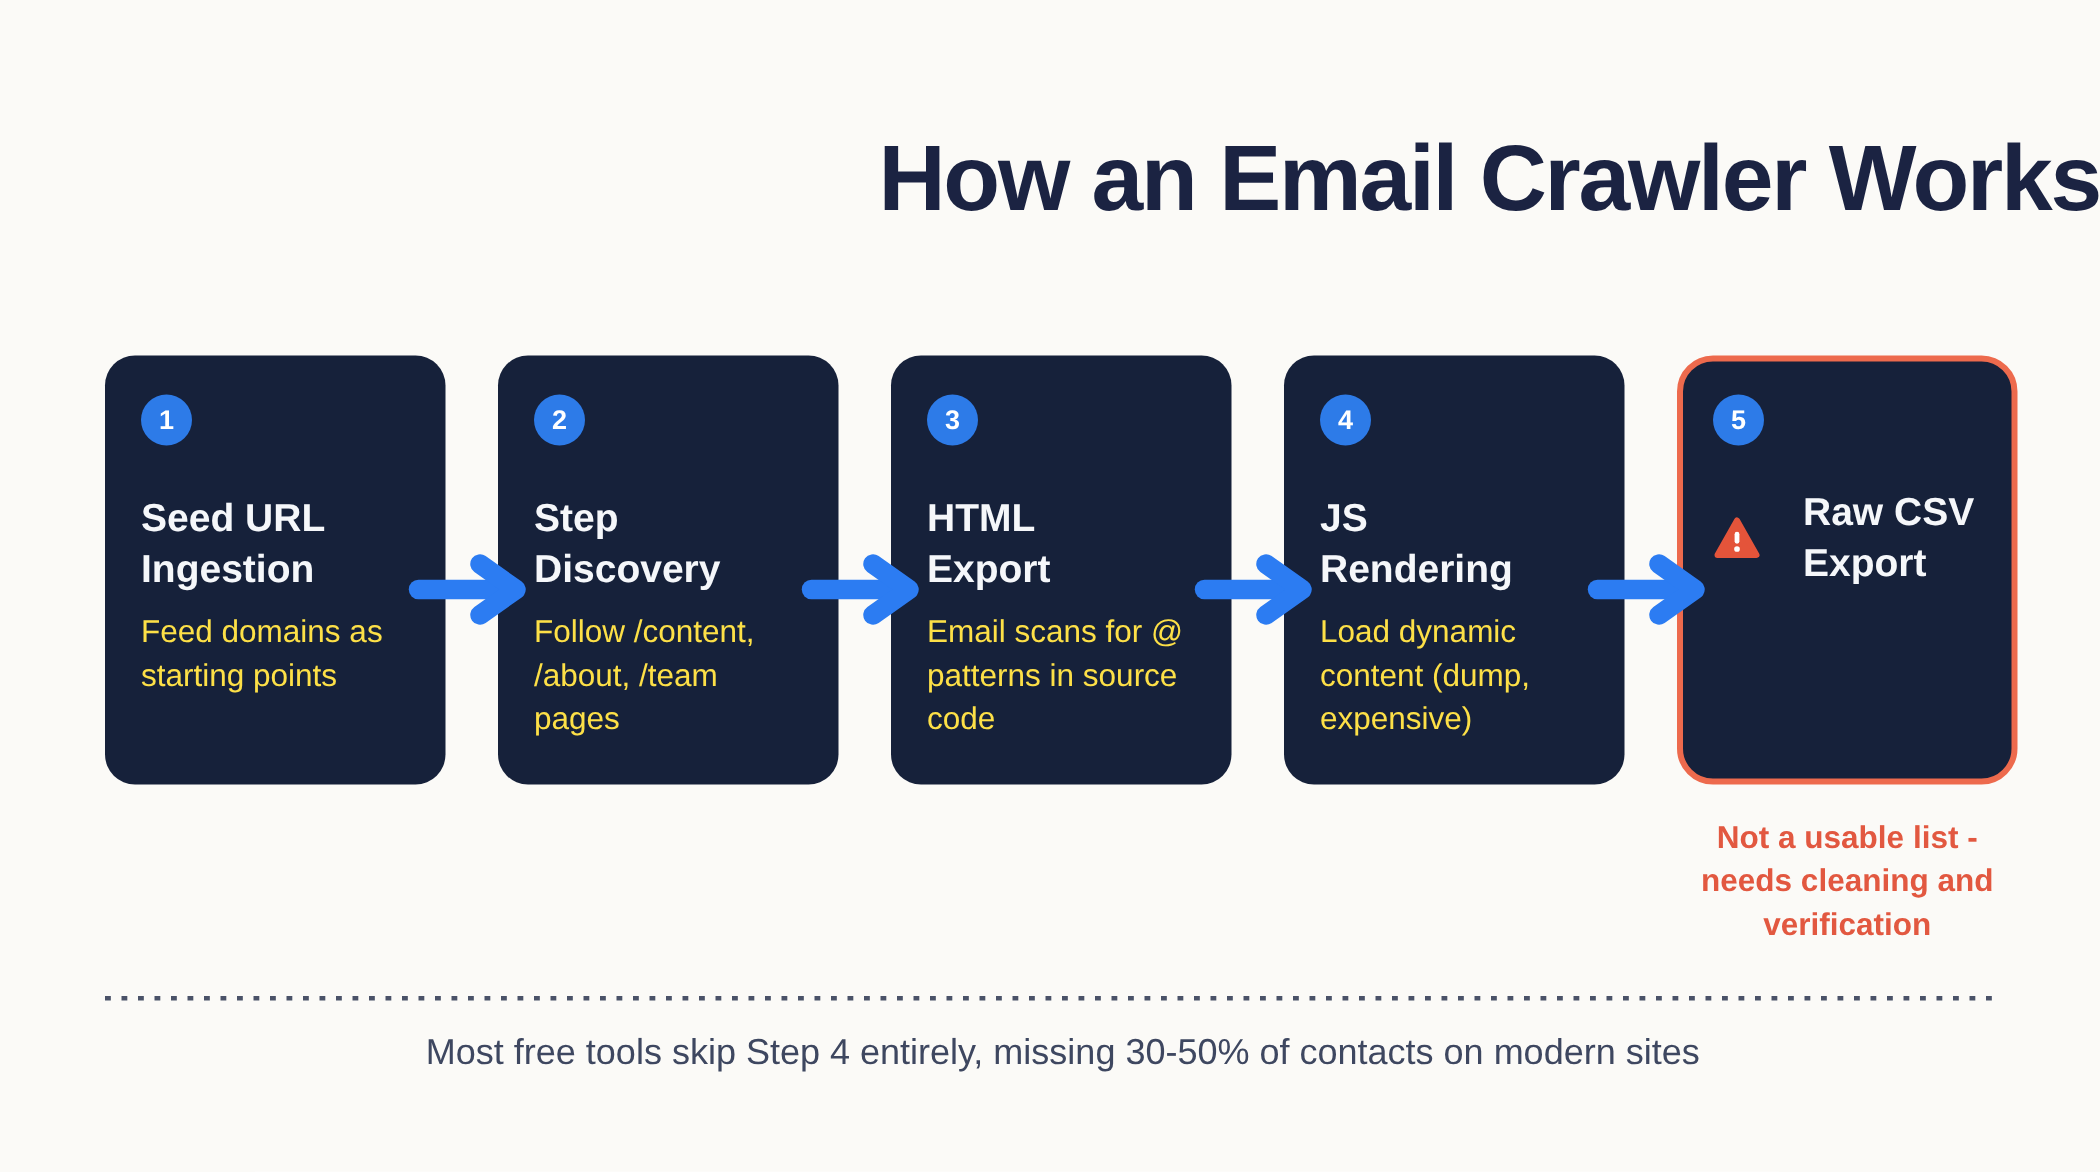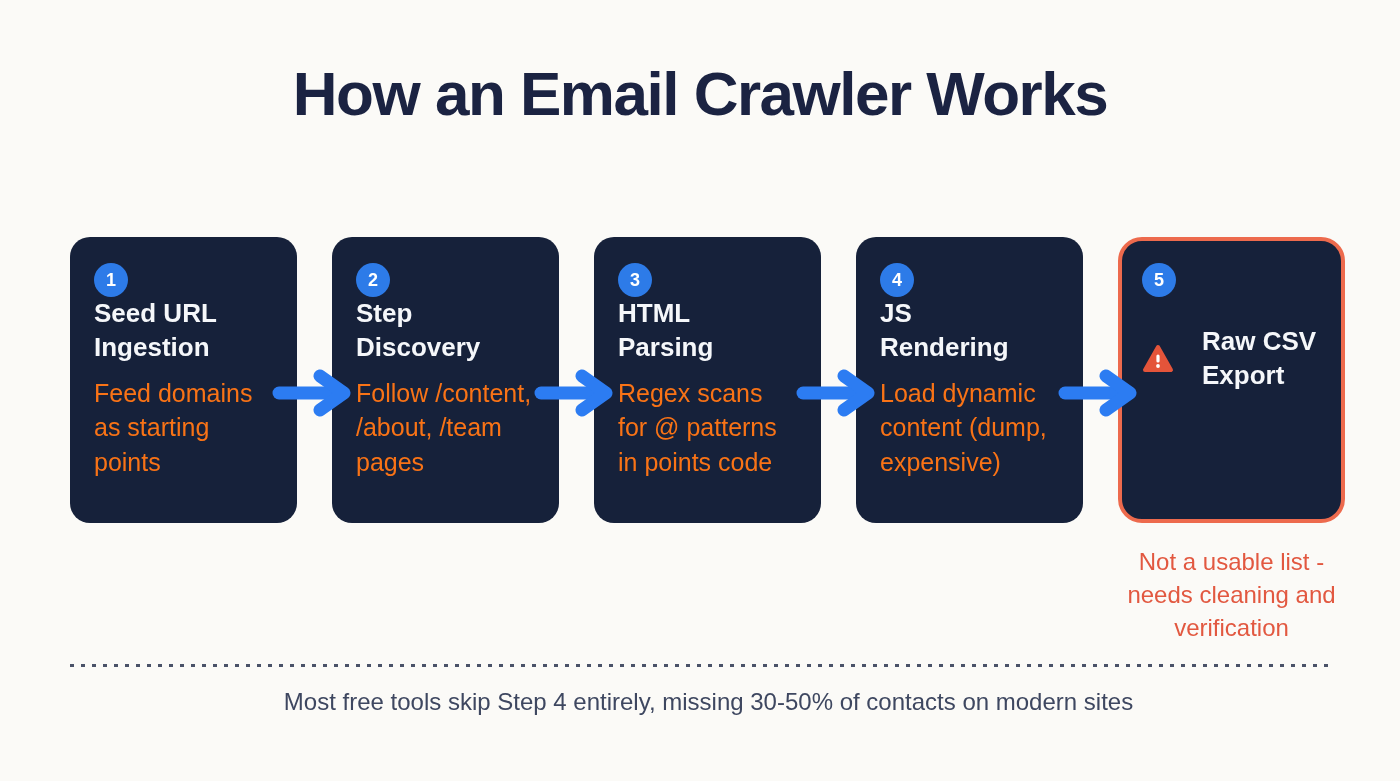--- a/index.html
+++ b/index.html
@@ -3,57 +3,57 @@
 <meta charset="utf-8">
 <style>
   * { margin:0; padding:0; box-sizing:border-box; }
   html,body { width:1400px; height:781px; }
   body { font-family:"Liberation Sans", sans-serif; }
   .canvas {
     position:relative; width:1400px; height:781px;
     background:#FBFAF7; overflow:hidden;
   }
   .main-title {
-    position:absolute; top:58px; left:0; width:100%;
-    text-align:center; font-size:62px; font-weight:bold;
+    position:absolute; top:84px; left:0; width:100%;
+    text-align:right; font-size:62px; font-weight:bold;
     letter-spacing:-1.5px; color:#1B2342; white-space:nowrap;
   }
   .flow {
     position:absolute; top:237px; left:70px; width:1262px;
     display:flex; align-items:flex-start;
   }
   .step-col { flex:none; width:227px; display:flex; flex-direction:column; }
   .card {
     height:286px; width:227px; background:#16213A;
     border-radius:20px; padding:26px 24px;
   }
   .card.alert { border:4px solid #ED6A4D; border-radius:24px; padding:22px 20px; }
   .badge {
     width:34px; height:34px; border-radius:50%;
     background:#2D7BE8; color:#FFFFFF; font-weight:bold; font-size:18px;
     display:flex; align-items:center; justify-content:center;
   }
   .card-title {
-    font-size:26px; font-weight:bold;
+    margin-top:32px; font-size:26px; font-weight:bold;
     color:#F5F7FA; line-height:1.3; white-space:pre-line;
   }
   .card-desc {
-    margin-top:11px; font-size:25px; color:#f97316; line-height:1.38;
+    margin-top:11px; font-size:21px; color:#fde047; line-height:1.38;
   }
   .title-row { display:flex; align-items:center; gap:28px; margin-top:28px; }
   .title-row .card-title { margin-top:0; }
   .warn-big { flex:none; width:32px; height:30px; display:block; }
   .warn-inline { display:inline-block; width:23px; height:21px; vertical-align:-2px; margin-right:6px; }
   .arrow-gap {
     flex:none; width:85px; margin:132px -25px 0 -25px; z-index:3;
     position:relative;
   }
   .arrow-gap svg { display:block; }
   .alert-caption {
-    margin-top:22px; text-align:center; font-size:24px; font-weight:normal;
+    margin-top:22px; text-align:center; font-size:21px; font-weight:bold;
     color:#E25840; line-height:1.38; white-space:pre-line;
   }
   .divider {
     position:absolute; top:664px; left:70px; width:1260px; height:4px;
     background-image:repeating-linear-gradient(to right, #4A5268 0px, #4A5268 4px, transparent 4px, transparent 11px);
     background-size:11px 3px; background-repeat:repeat-x; background-position:0 0;
     height:3px;
   }
   .footnote {
     position:absolute; top:688px; left:0; width:100%;
@@ -98,22 +98,22 @@
       <svg width="85" height="48" viewBox="0 0 85 48" fill="none" xmlns="http://www.w3.org/2000/svg">
         <path d="M7 24 H57" stroke="#2C7CF2" stroke-width="13" stroke-linecap="round"></path>
         <path d="M48 7 L72 24 L48 41" stroke="#2C7CF2" stroke-width="13" stroke-linecap="round" stroke-linejoin="round"></path>
       </svg>
     </div>
 
     <div class="step-col">
       <div class="card">
         <div class="badge">3</div>
         <div class="card-title">HTML
-Parsing</div>
-        <div class="card-desc">Regex scans for @ patterns in points code</div>
+Export</div>
+        <div class="card-desc">Email scans for @ patterns in source code</div>
       </div>
     </div>
 
     <div class="arrow-gap">
       <svg width="85" height="48" viewBox="0 0 85 48" fill="none" xmlns="http://www.w3.org/2000/svg">
         <path d="M7 24 H57" stroke="#2C7CF2" stroke-width="13" stroke-linecap="round"></path>
         <path d="M48 7 L72 24 L48 41" stroke="#2C7CF2" stroke-width="13" stroke-linecap="round" stroke-linejoin="round"></path>
       </svg>
     </div>
 

